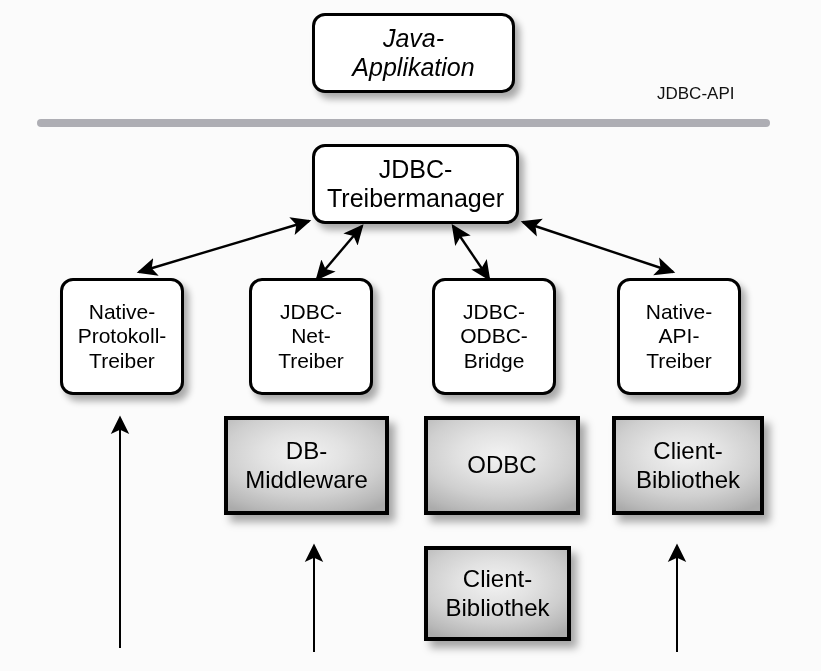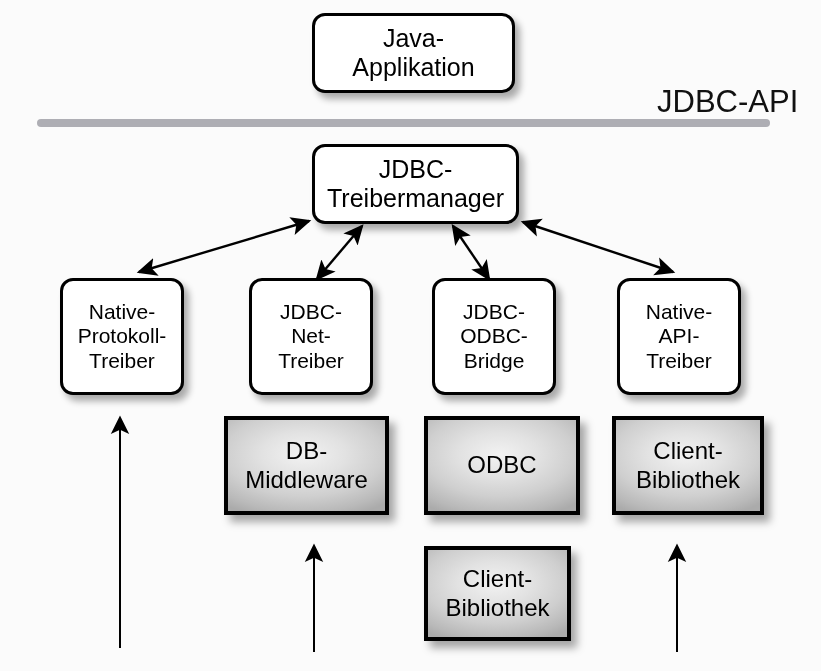--- a/index.html
+++ b/index.html
@@ -71,25 +71,25 @@
 
   
   .api-label {
     position: absolute;
     color: #111111;
     white-space: nowrap;
     z-index: 6;
   }
 
   
-  .t-app   { font-size: 25px; }
+  .t-app   { font-size: 25px; font-style: italic; }
   .t-mgr   { font-size: 25px; }
   .t-drv   { font-size: 21px; }
   .t-gray  { font-size: 24px; }
-  .t-api   { font-size: 31px; }
+  .t-api   { font-size: 17px; }
 </style>
 </head>
 <body>
 
 <div id="stage">
 
   <svg id="svg-layer" viewBox="0 0 821 671" xmlns="http://www.w3.org/2000/svg">
     <defs>
       <marker id="ah" markerWidth="9" markerHeight="9" refX="7.4" refY="4.5" orient="auto" markerUnits="strokeWidth">
         <path d="M0,0.6 L8.4,4.5 L0,8.4 L1.9,4.5 Z" fill="#000000"></path>

